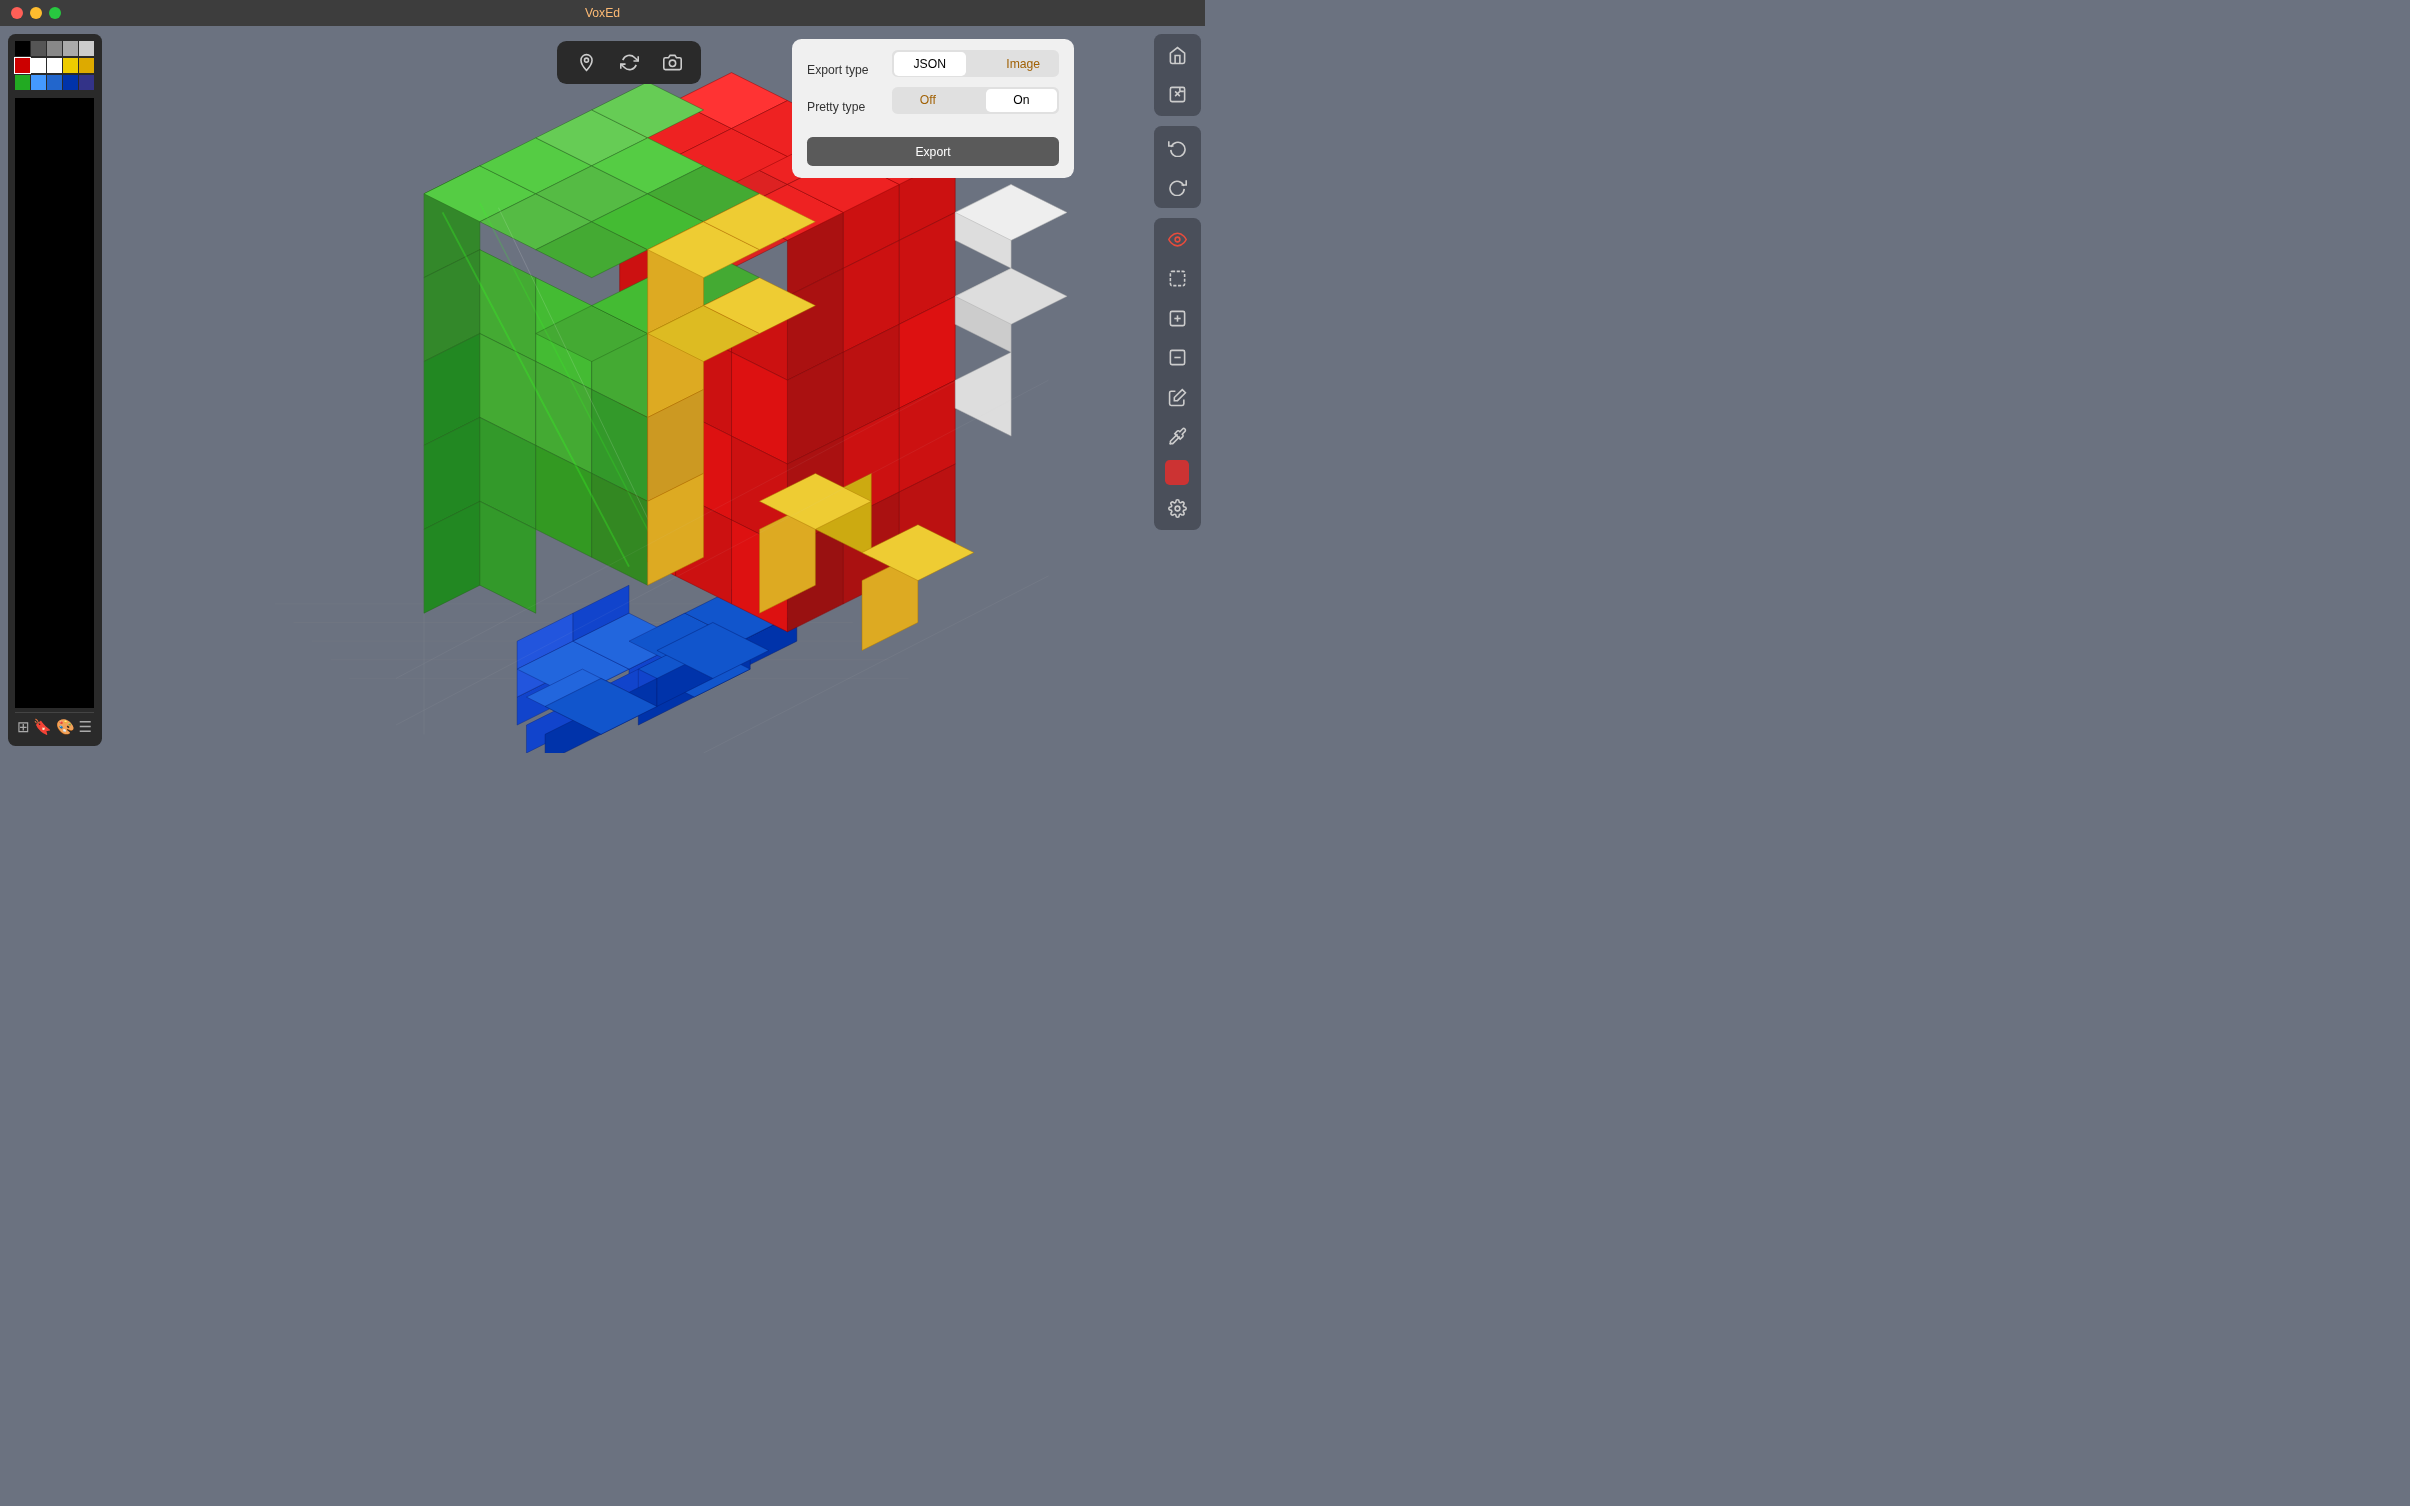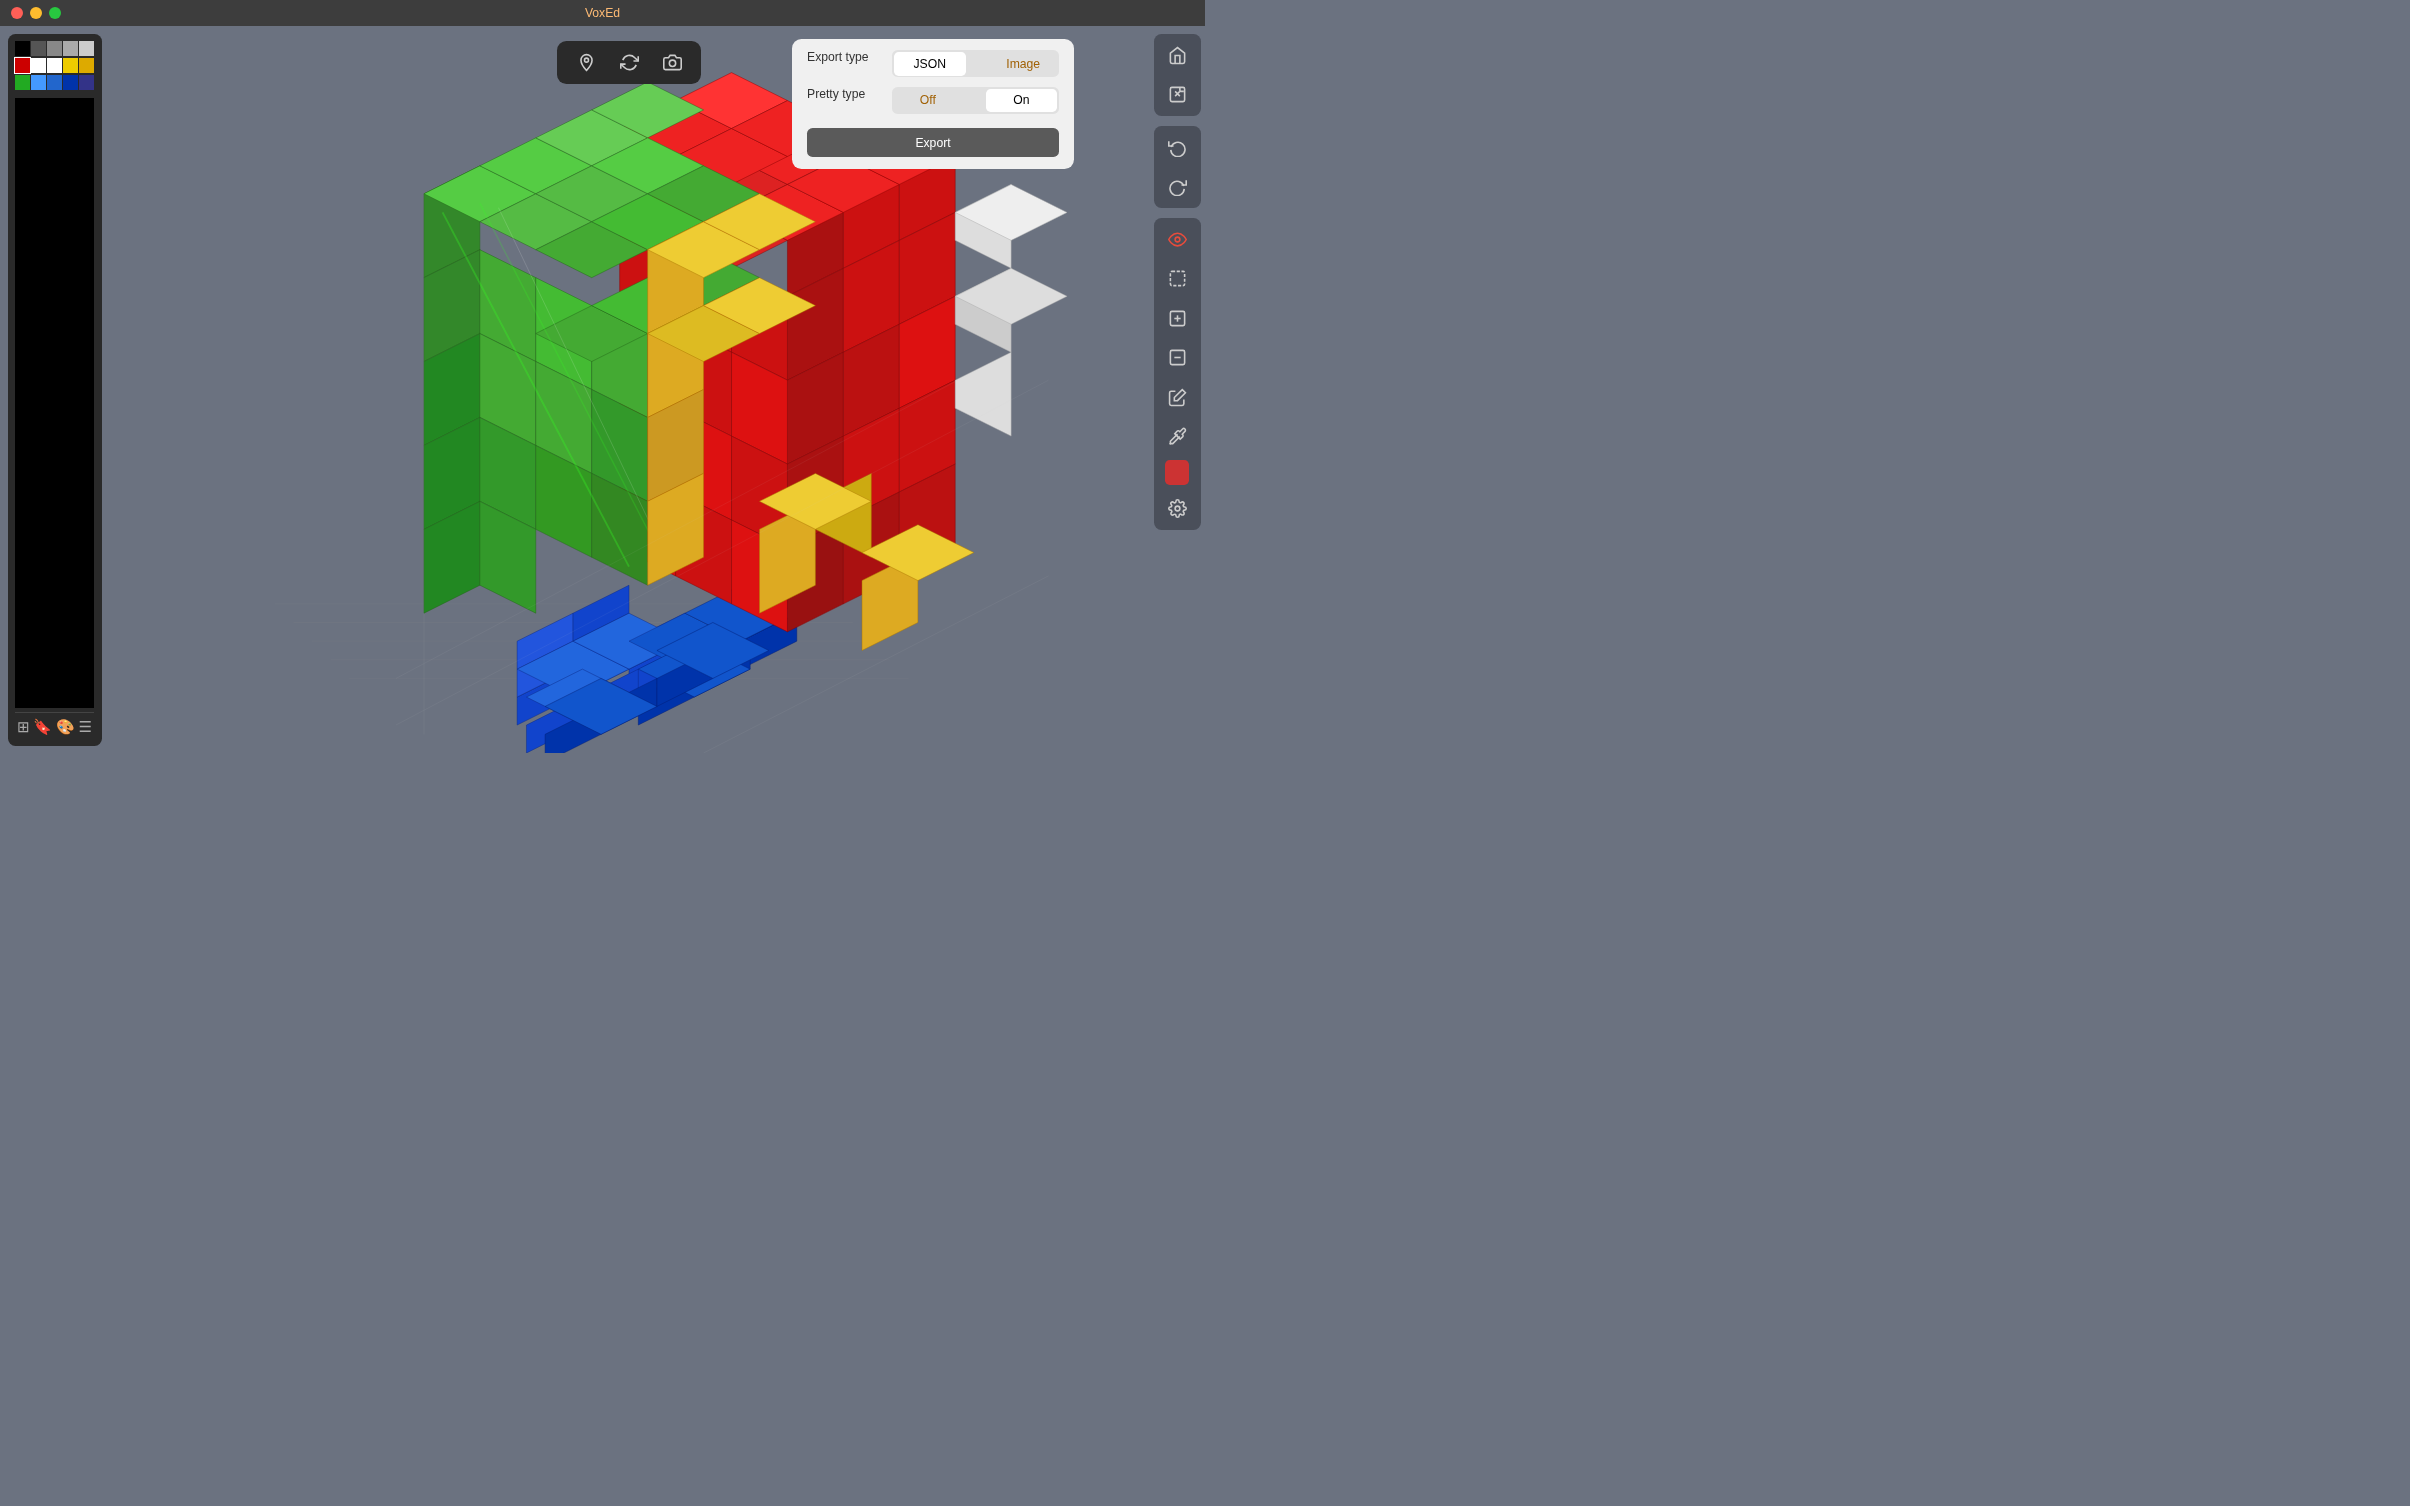--- a/index.html
+++ b/index.html
@@ -157,21 +157,21 @@
       right: 75px;
       background: #f0f0f0;
       border-radius: 9.4px;
       padding: 11.3px 15px;
       z-index: 50;
       min-width: 282px;
     }
 
     .export-row {
       display: flex;
-      align-items: flex-start;
+      align-items: flex-end;
       margin-bottom: 9.4px;
     }
 
     .export-label {
       font-size: 12.2px;
       color: #333;
       width: 85px;
       flex-shrink: 0;
     }
 
@@ -205,21 +205,21 @@
 
     .export-button {
       width: 100%;
       padding: 7.5px;
       background: #5a5a5a;
       color: #fff;
       border: none;
       border-radius: 5.6px;
       font-size: 12.2px;
       cursor: pointer;
-      margin-top: 5px;
+      margin-top: 14px;
     }
 
     
     .right-sidebar {
       width: 56px;
       display: flex;
       flex-direction: column;
       align-items: center;
       padding: 7.5px 0;
       gap: 5.6px;

